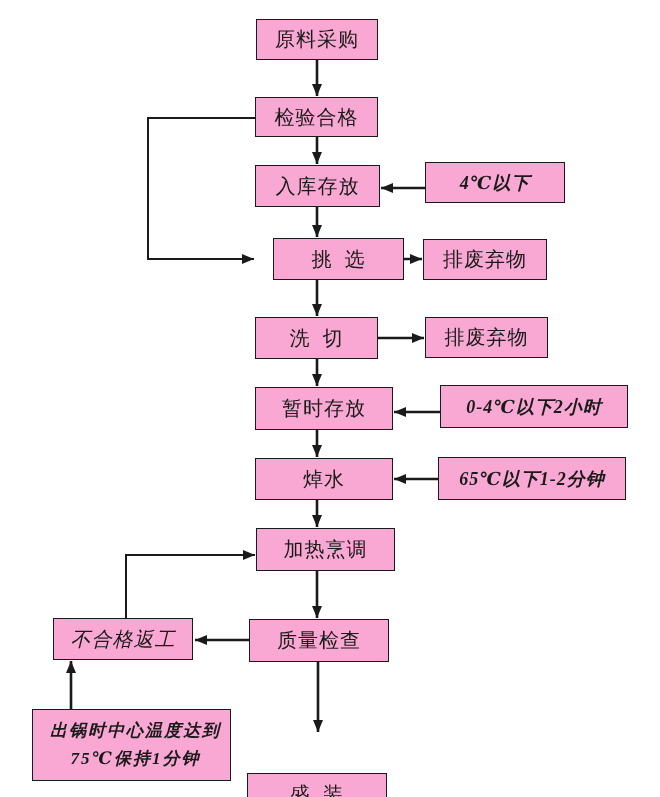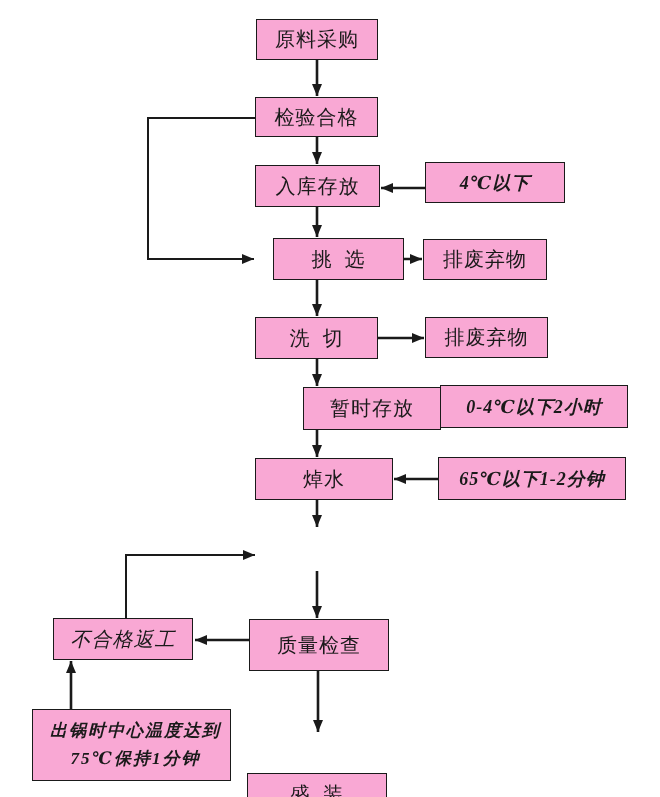--- a/index.html
+++ b/index.html
@@ -98,27 +98,30 @@
   </div>
   <div class="node" style="left:255px; top:97px; width:123px; height:40px;">
     <span class="lbl">检验合格</span>
   </div>
   <div class="node" style="left:255px; top:238px; width:131px; height:42px;margin-left:18px;">
     <span class="lbl">挑  选</span>
   </div>
   <div class="node" style="left:255px; top:317px; width:123px; height:42px;">
     <span class="lbl">洗  切</span>
   </div>
-  <div class="node" style="left:255px; top:387px; width:138px; height:43px;margin-left:48px;">
+  <div class="node" style="left:255px; top:387px; width:138px; height:43px;">
     <span class="lbl">暂时存放</span>
   </div>
   <div class="node" style="left:255px; top:458px; width:138px; height:42px;">
     <span class="lbl">焯水</span>
   </div>
-  <div class="node" style="left:249px; top:619px; width:140px; height:52px;">
+  <div class="node" style="left:256px; top:528px; width:139px; height:43px;">
+    <span class="lbl">加热烹调</span>
+  </div>
+  <div class="node" style="left:249px; top:619px; width:140px; height:43px;">
     <span class="lbl">质量检查</span>
   </div>
   <div class="node" style="left:247px; top:733px; width:140px; height:42px;margin-top:40px;">
     <span class="lbl">盛  装</span>
   </div>
   <div class="node" style="left:53px; top:618px; width:140px; height:42px;font-style:italic;">
     <span class="lbl">不合格返工</span>
   </div>
 
   <div class="node annot" style="left:425px; top:162px; width:140px; height:41px;">

